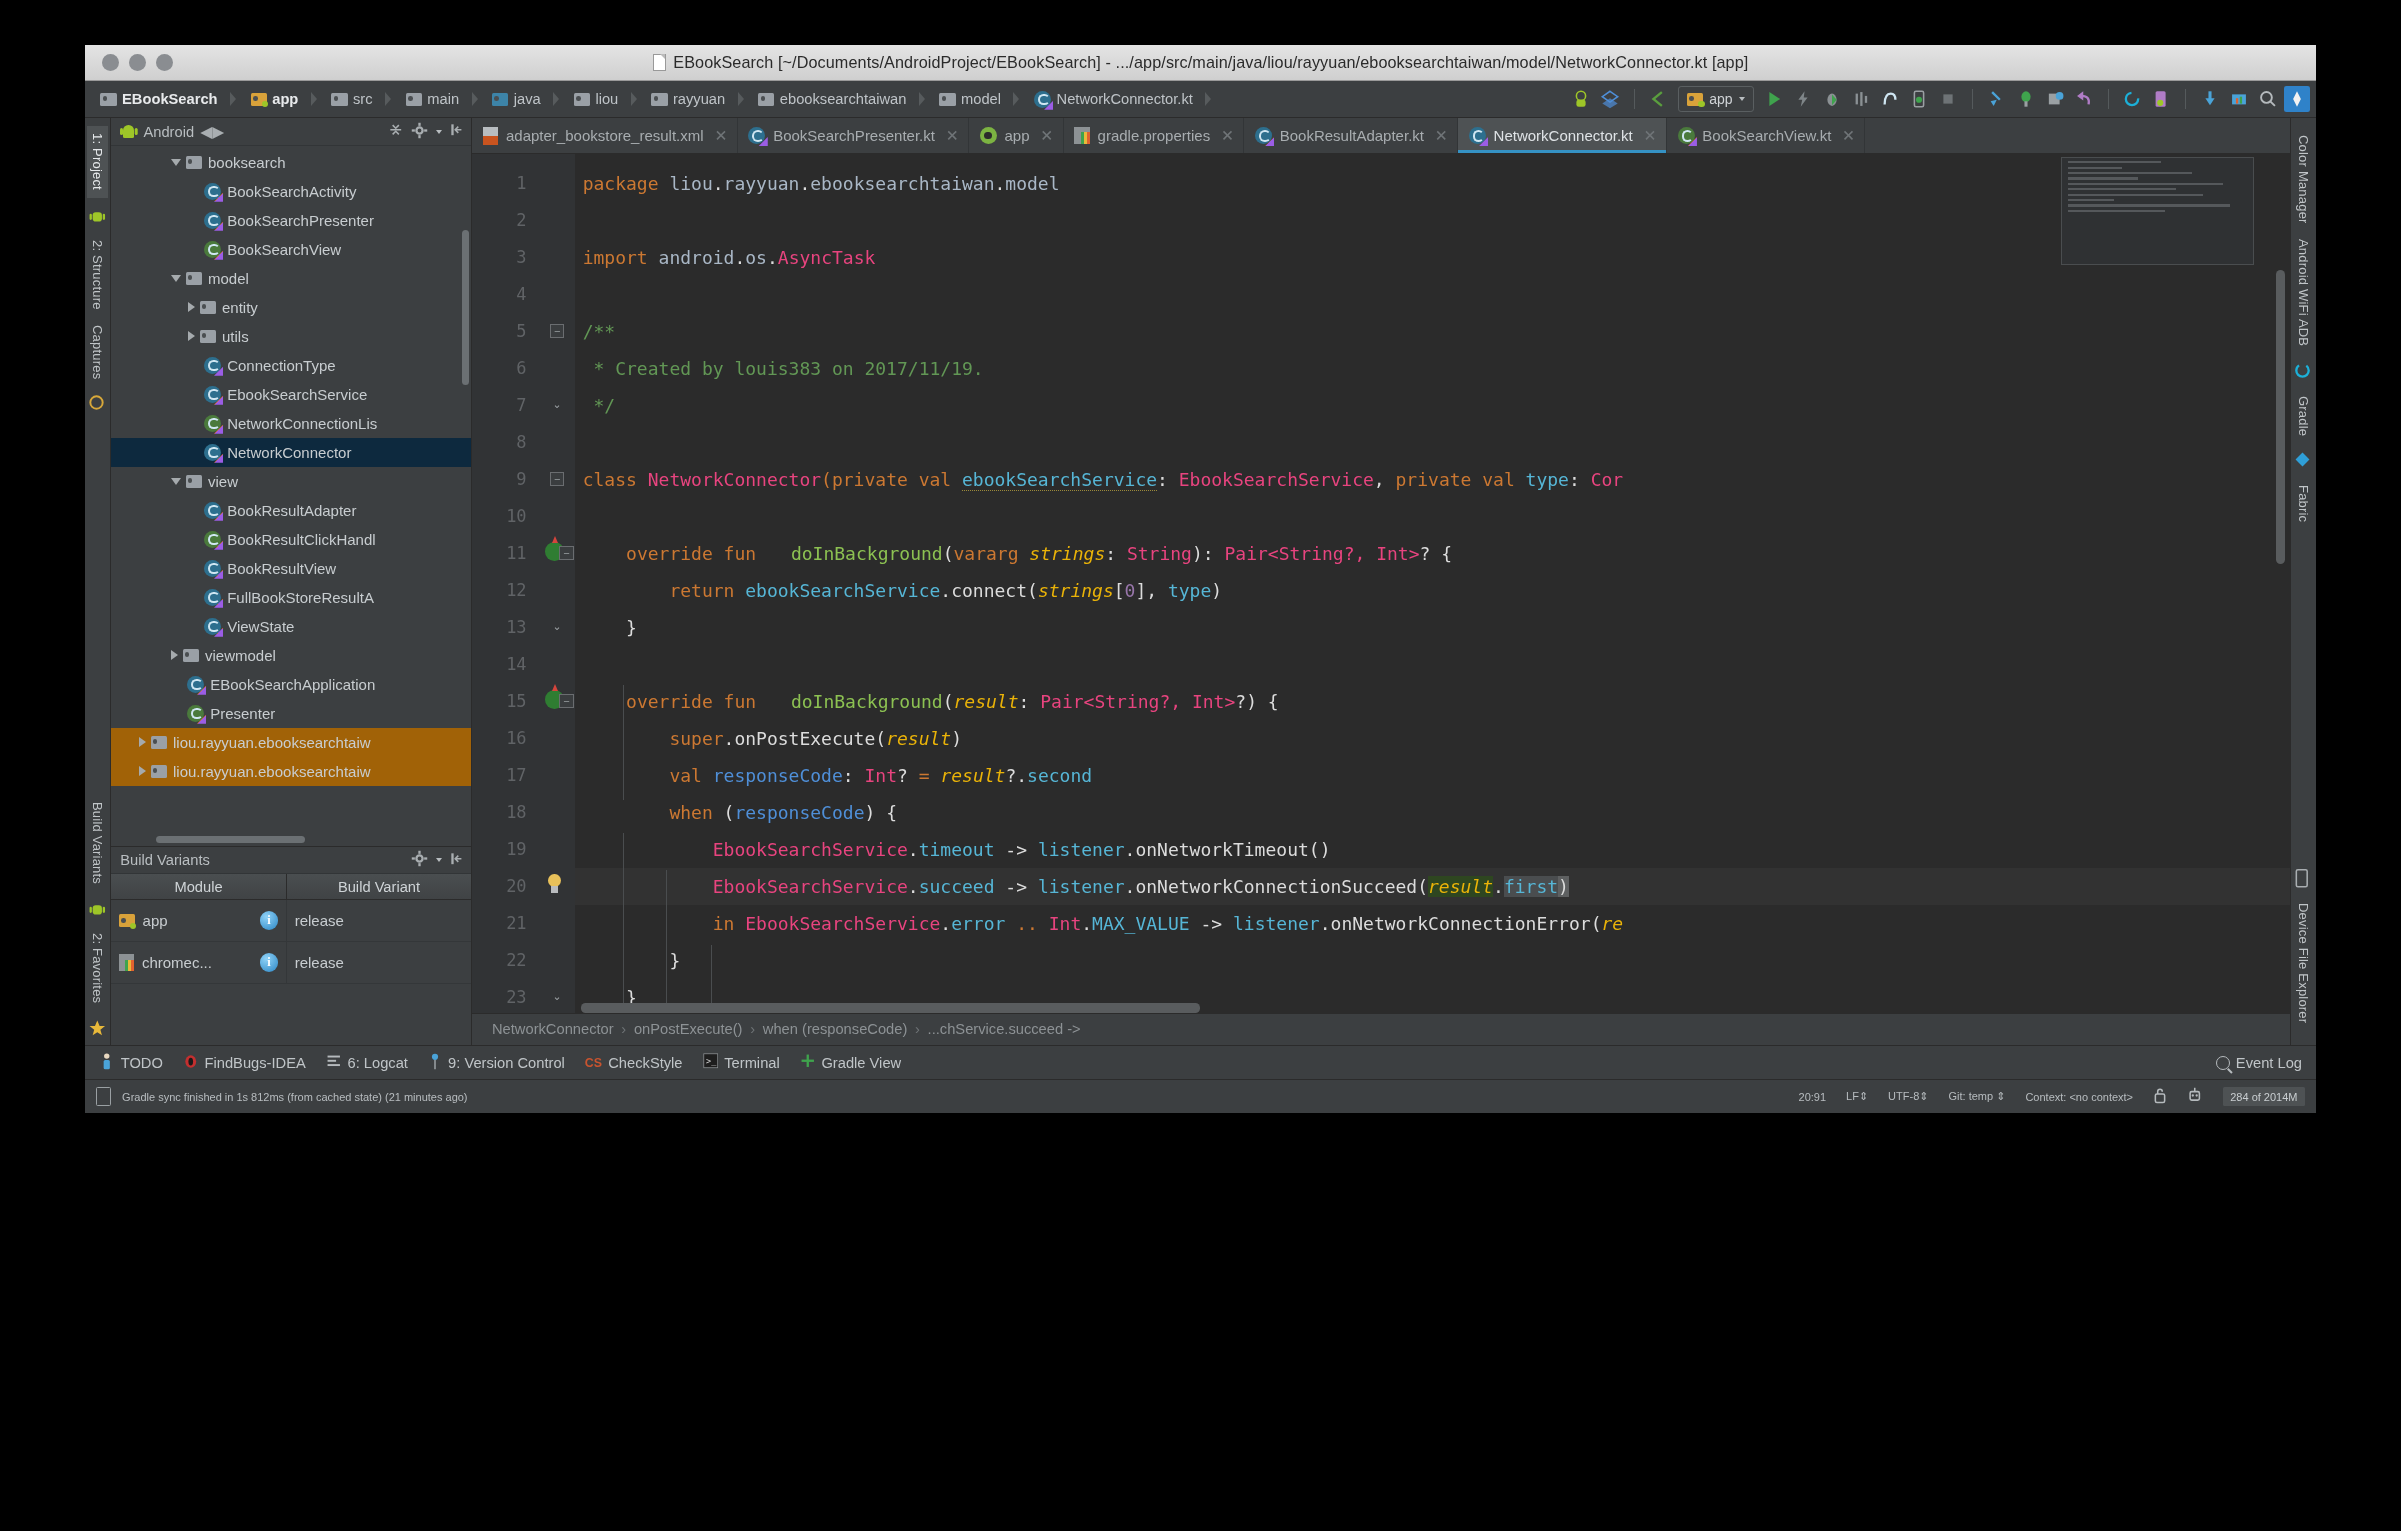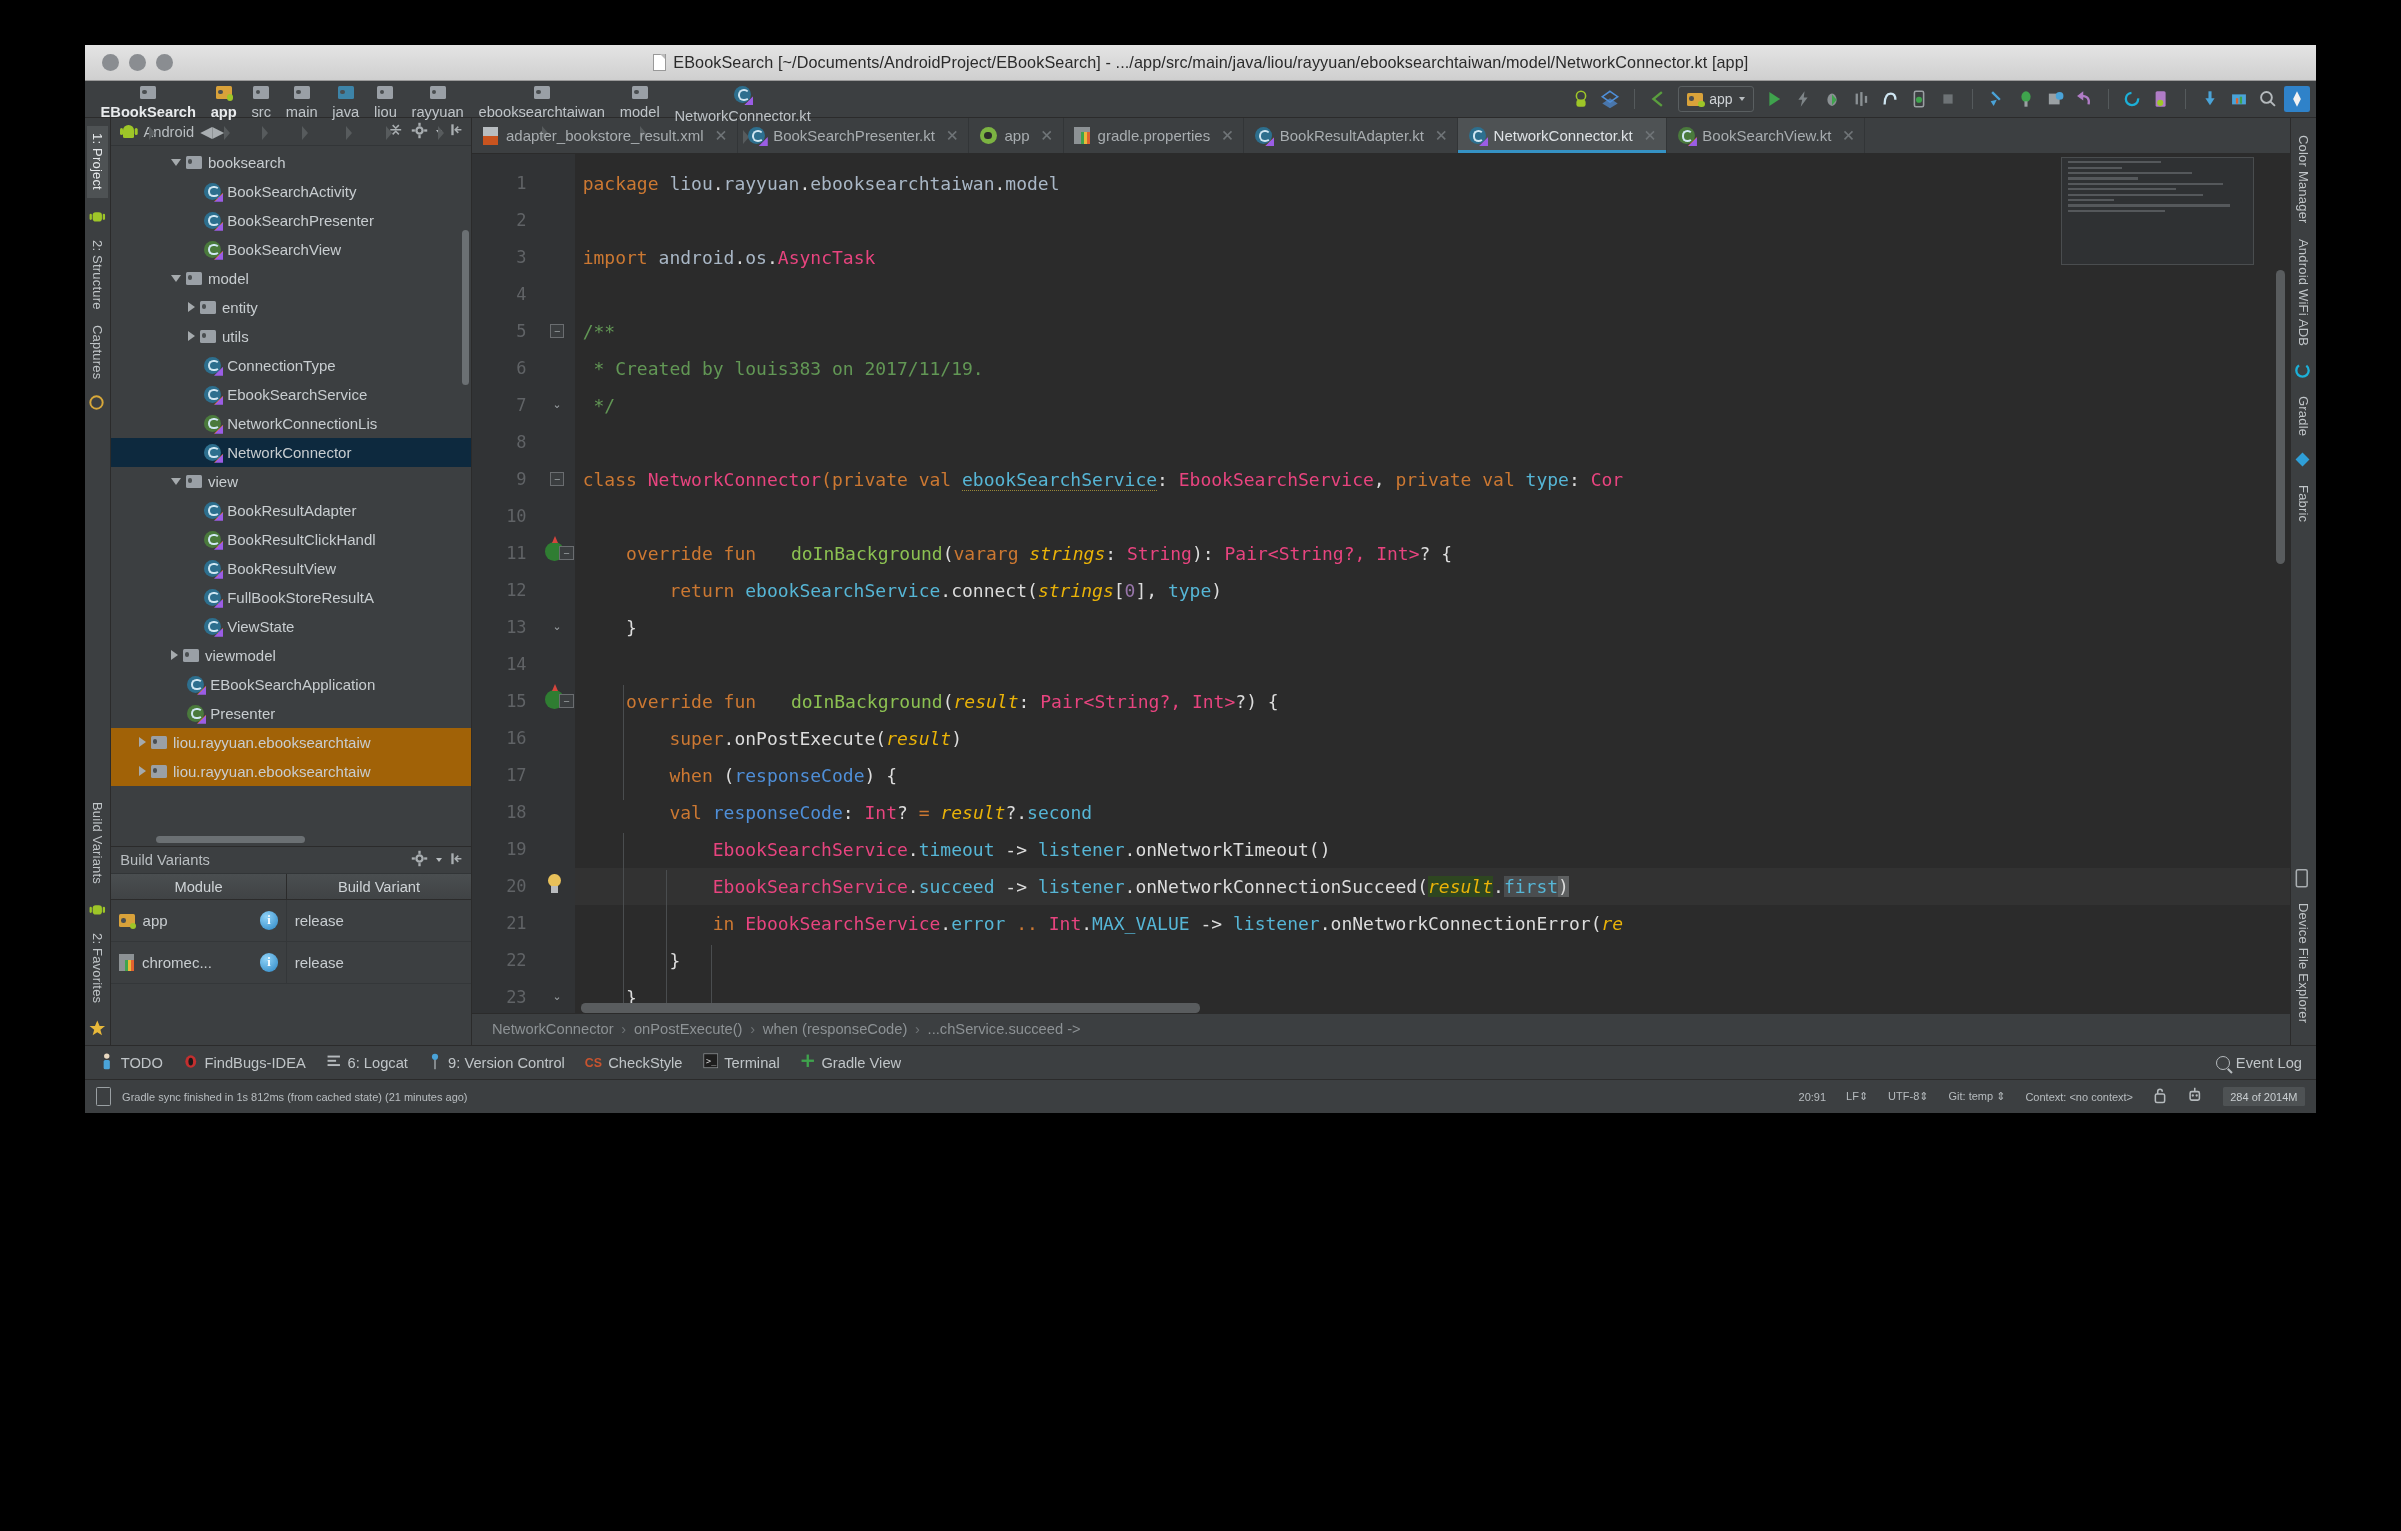--- a/index.html
+++ b/index.html
@@ -57,21 +57,20 @@
     border-bottom: 0.8px solid #2b2b2b;
     display: flex; align-items: center;
     padding: 0 6.2px 0 9.3px;
   }
   .crumbs { display: flex; align-items: center; }
   .crumb {
     display: flex; align-items: center; gap: 5.4px;
     padding: 0 8.5px 0 6.2px;
     height: 26px; color: #bfc4c8; font-size: 14.7px;
     position: relative;
-    flex-direction: column;
   }
   .crumb::after {
     content: ''; width: 0; height: 0; margin-left: 7px;
     border-style: solid; border-width: 7.7px 0 7.7px 6.2px;
     border-color: transparent transparent transparent #575b5d;
   }
   .crumb.strong { color: #e8eaec; font-weight: bold; }
   .folder {
     width: 16.2px; height: 13px; border-radius: 1.5px; background: #9aa0a6;
     position: relative; flex: 0 0 auto;
@@ -914,22 +913,22 @@
           <div class="cline"><span class="cmt"> */</span></div>
           <div class="cline"></div>
           <div class="cline"><span class="kw">class </span><span class="cls">NetworkConnector</span><span class="kw">(private val </span><span class="cy squig">ebookSearchService</span><span class="wh">: </span><span class="cls">EbookSearchService</span><span class="wh">, </span><span class="kw">private val </span><span class="cy">type</span><span class="wh">: </span><span class="cls">Cor</span></div>
           <div class="cline"></div>
           <div class="cline"><span class="pln">    </span><span class="kw">override fun </span><span class="fn">doInBackground</span><span class="wh">(</span><span class="kw">vararg </span><span class="prm">strings</span><span class="wh">: </span><span class="cls">String</span><span class="wh">): </span><span class="cls">Pair&lt;String?, Int&gt;</span><span class="wh">? {</span></div>
           <div class="cline"><span class="pln">        </span><span class="kw">return </span><span class="cy">ebookSearchService</span><span class="wh">.connect(</span><span class="prm">strings</span><span class="wh">[</span><span class="fld">0</span><span class="wh">], </span><span class="cy">type</span><span class="wh">)</span></div>
           <div class="cline"><span class="wh">    }</span></div>
           <div class="cline"></div>
           <div class="cline"><span class="pln">    </span><span class="kw">override fun </span><span class="fn">doInBackground</span><span class="wh">(</span><span class="prm">result</span><span class="wh">: </span><span class="cls">Pair&lt;String?, Int&gt;</span><span class="wh">?) {</span></div>
           <div class="cline"><span class="pln">        </span><span class="kw">super</span><span class="wh">.onPostExecute(</span><span class="prm">result</span><span class="wh">)</span></div>
+          <div class="cline"><span class="pln">        </span><span class="kw">val </span><span class="bl">responseCode</span><span class="wh">: </span><span class="cls">Int</span><span class="wh">? </span><span class="kw">= </span><span class="prm">result</span><span class="wh">?.</span><span class="cy">second</span></div>
           <div class="cline"><span class="pln">        </span><span class="kw">when </span><span class="wh">(</span><span class="bl">responseCode</span><span class="wh">) {</span></div>
-          <div class="cline"><span class="pln">        </span><span class="kw">val </span><span class="bl">responseCode</span><span class="wh">: </span><span class="cls">Int</span><span class="wh">? </span><span class="kw">= </span><span class="prm">result</span><span class="wh">?.</span><span class="cy">second</span></div>
           <div class="cline"><span class="pln">            </span><span class="cls">EbookSearchService</span><span class="wh">.</span><span class="cy">timeout</span><span class="wh"> -&gt; </span><span class="cy">listener</span><span class="wh">.onNetworkTimeout()</span></div>
           <div class="cline hl"><span class="pln">            </span><span class="cls">EbookSearchService</span><span class="wh">.</span><span class="cy">succeed</span><span class="wh"> -&gt; </span><span class="cy">listener</span><span class="wh">.onNetworkConnectionSucceed(</span><span class="prm green-bg">result</span><span class="wh">.</span><span class="cy grey-bg">first</span><span class="sel-tok">)</span></div>
           <div class="cline"><span class="pln">            </span><span class="kw">in </span><span class="cls">EbookSearchService</span><span class="wh">.</span><span class="cy">error</span><span class="wh"> </span><span class="kw">..</span><span class="wh"> </span><span class="cls">Int</span><span class="wh">.</span><span class="cy">MAX_VALUE</span><span class="wh"> -&gt; </span><span class="cy">listener</span><span class="wh">.onNetworkConnectionError(</span><span class="prm">re</span></div>
           <div class="cline"><span class="wh">        }</span></div>
           <div class="cline"><span class="wh">    }</span></div>
           <div class="cline"><span class="wh">}</span></div>
           <div class="cline"></div>
 
           <div class="indent-guide" style="left:48px;top:531px;height:115px"></div>
           <div class="indent-guide" style="left:48px;top:679px;height:300px"></div>

